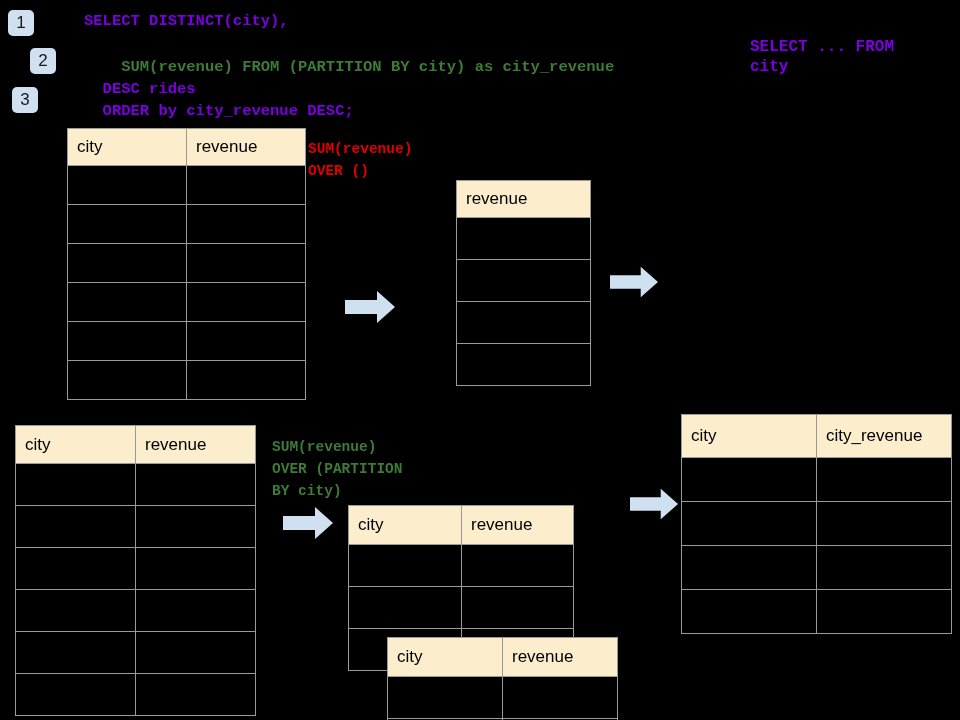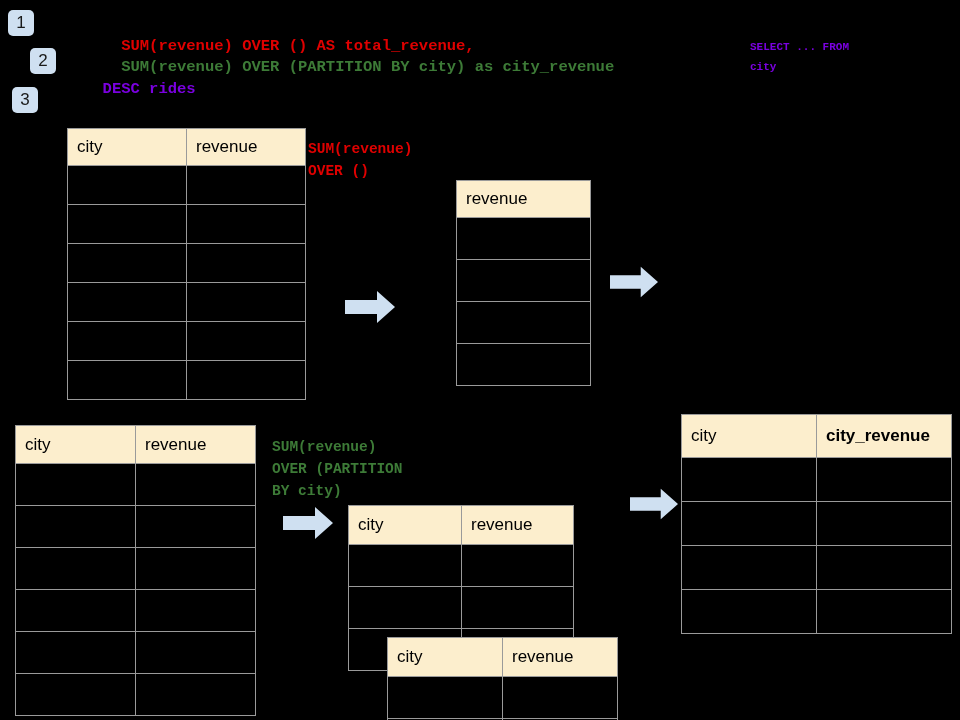--- a/index.html
+++ b/index.html
@@ -41,21 +41,21 @@
     white-space: pre;
     letter-spacing: 0px;
   }
   .code.purple { color: #7a00e0; }
   .code.red    { color: #e00000; }
   .code.green  { color: #3d7b37; }
 
   .code-small {
     position: absolute;
     font-family: "Liberation Mono", monospace;
-    font-size: 11px;
+    font-size: 16px;
     line-height: 19px;
     font-weight: bold;
     white-space: pre;
     color: #7a00e0;
   }
 
   .annot {
     position: absolute;
     font-family: "Liberation Mono", monospace;
     font-size: 14.5px;
@@ -96,23 +96,24 @@
 </style>
 </head>
 <body>
 
 <div id="canvas">
 
   <div class="badge" style="left:8px;  top:10px;">1</div>
   <div class="badge" style="left:30px; top:48px;">2</div>
   <div class="badge" style="left:12px; top:87px;">3</div>
 
-  <div class="code red" style="left:84px; top:36px;">    SUM(revenue) OVER () AS total_revenue,</div>
-  <div class="code green" style="left:84px; top:57px;">    SUM(revenue) OVER (PARTITION BY city) as city_revenue</div>
+  <div class="code purple" style="left:84px; top:11px;">SELECT DISTINCT(city),</div>
+  <div class="code green" style="left:84px; top:57px;">    SUM(revenue) FROM (PARTITION BY city) as city_revenue</div>
   <div class="code purple" style="left:84px; top:79px;">  DESC rides</div>
+  <div class="code purple" style="left:84px; top:101px;">  ORDER by city_revenue DESC;</div>
 
   <div class="code-small" style="left:750px; top:38px;">SELECT ... FROM</div>
   <div class="code-small" style="left:750px; top:58px;">city</div>
 
   <div class="annot red" style="left:308px; top:138px;">SUM(revenue)
 OVER ()</div>
 
   <div class="annot green" style="left:272px; top:436px;">SUM(revenue)
 OVER (PARTITION
 BY city)</div>
@@ -278,21 +279,21 @@
   </svg>
 
   <table class="tbl" style="left:681px; top:414px; width:270px;">
     <colgroup>
         <col style="width:135px">
         <col style="width:135px">
       </colgroup>
     <tbody>
       <tr>
         <td class="hd" style="height:42px;">city</td>
-        <td class="hd" style="height:42px;font-weight:bold;">city_revenue</td>
+        <td class="hd" style="height:42px;">city_revenue</td>
       </tr>
       <tr>
         <td style="height:43px;"></td>
         <td style="height:43px;"></td>
       </tr>
       <tr>
         <td style="height:43px;"></td>
         <td style="height:43px;"></td>
       </tr>
       <tr>

